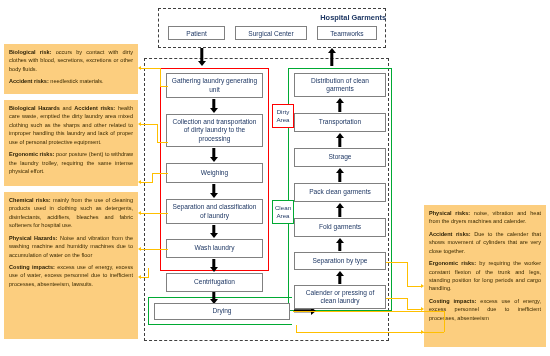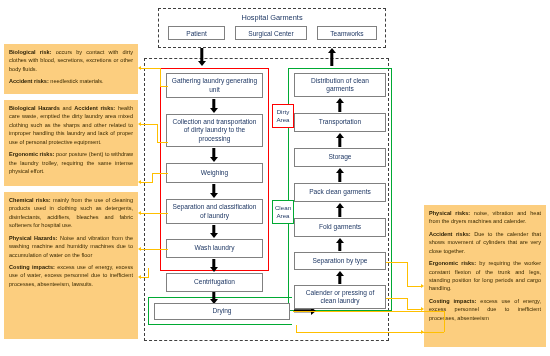--- a/index.html
+++ b/index.html
@@ -19,21 +19,21 @@
     border:1.1px solid #808080;
     background:#ffffff;
     display:flex;align-items:center;justify-content:center;
     text-align:center;
     font-size:6.6px;
     line-height:1.28;
     color:#1f3864;
     padding:1px 2px;
   }
   .hdr-title{
-    font-size:7.4px;font-weight:normal;color:#1f3864;text-align:center;
+    font-size:7.4px;font-weight:bold;color:#1f3864;text-align:right;
   }
   .hbox{
     border:1.1px solid #808080;background:#fff;
     display:flex;align-items:center;justify-content:center;
     font-size:6.6px;color:#1f3864;
   }
 
   
   .frame-red{border:1.4px solid #ff0000;background:transparent;}
   .frame-green{border:1.4px solid #00a933;background:transparent;}

